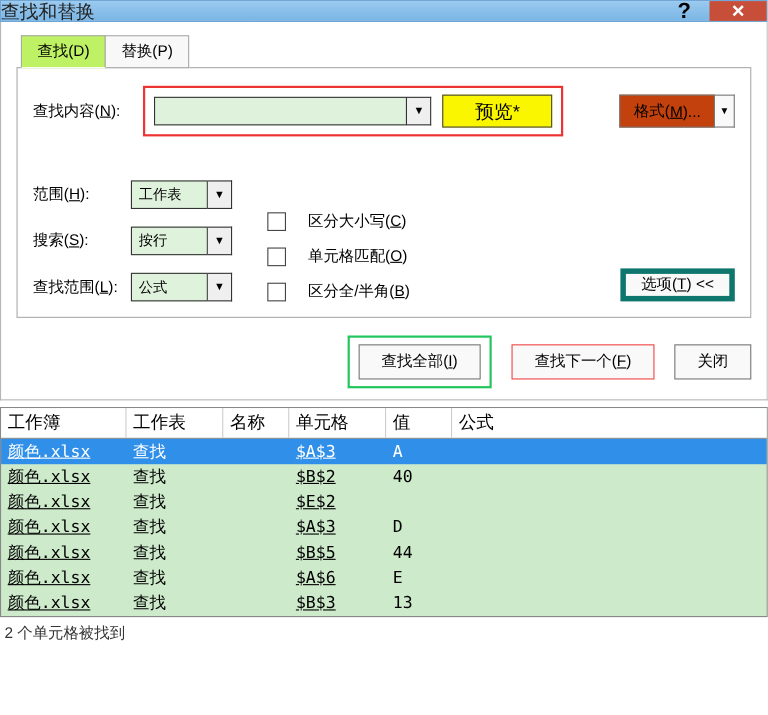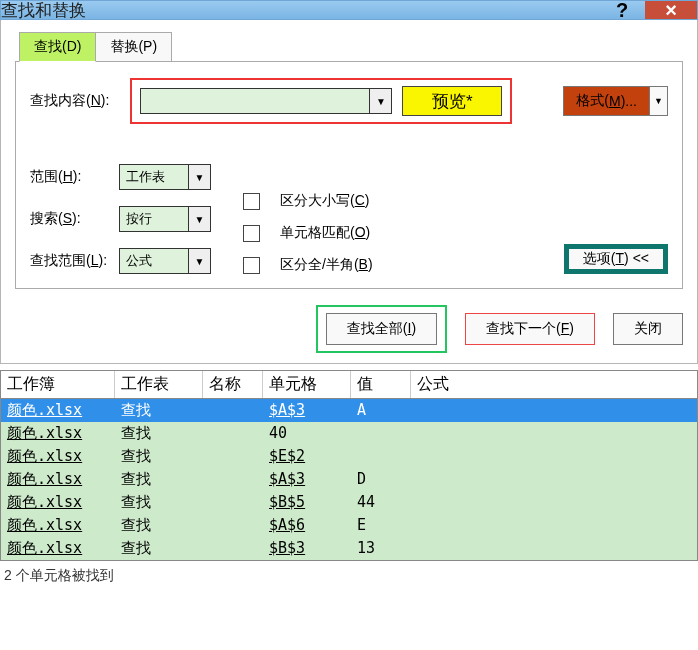--- a/index.html
+++ b/index.html
@@ -445,20 +445,21 @@
         <div>查找</div>
         <div></div>
         <div class="cellref">$A$3</div>
         <div>A</div>
         <div></div>
       </div>
       <div class="results-row">
         <div class="workbook">颜色.xlsx</div>
         <div>查找</div>
         <div></div>
+        <div class="cellref">$B$2</div>
         <div>40</div>
         <div></div>
       </div>
       <div class="results-row">
         <div class="workbook">颜色.xlsx</div>
         <div>查找</div>
         <div></div>
         <div class="cellref">$E$2</div>
         <div></div>
         <div></div>

